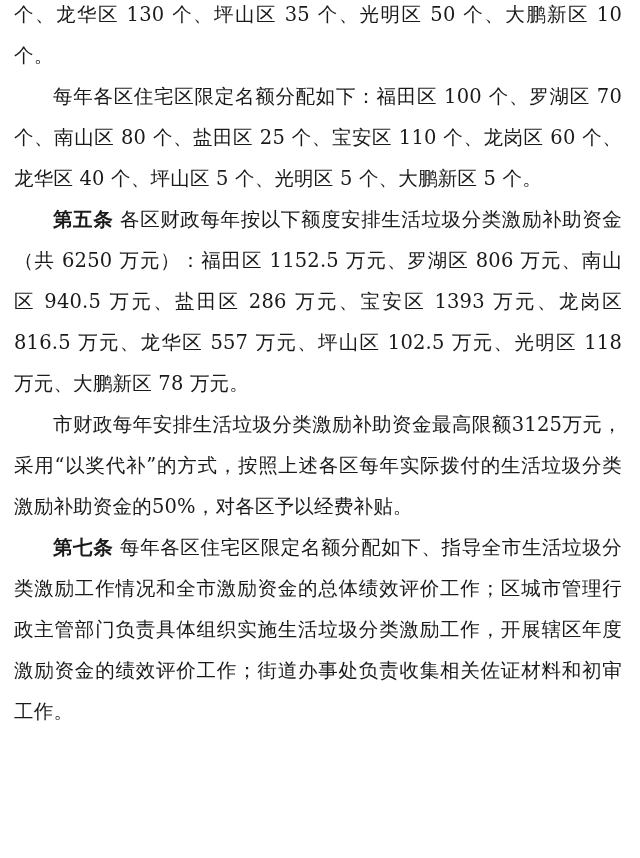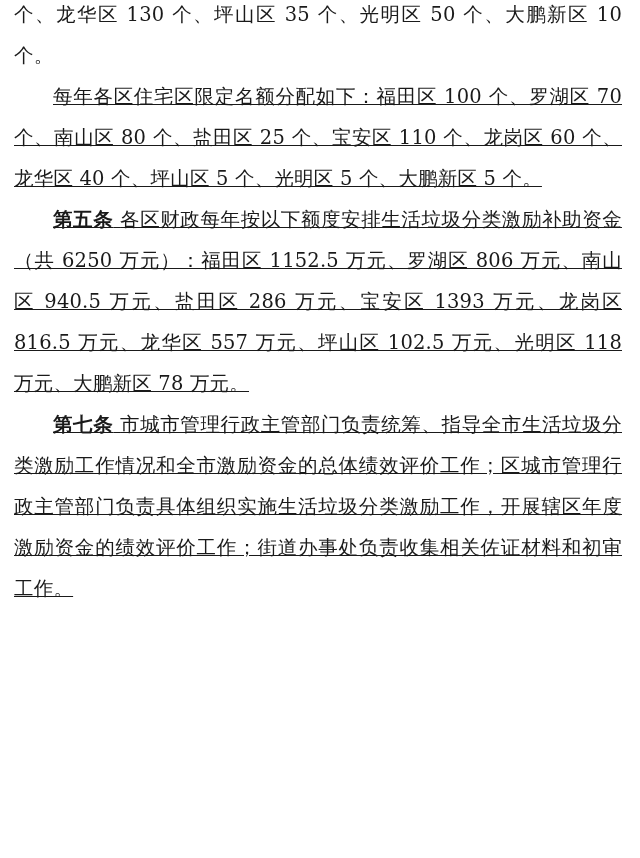--- a/index.html
+++ b/index.html
@@ -24,21 +24,20 @@
   .para {
     font-size: 19.5px;
     line-height: 41px;
     text-align: justify;
     text-justify: inter-ideograph;
     margin: 0;
     letter-spacing: 0.2px;
   }
   .indent {
     text-indent: 39px;
-    text-decoration: underline;
   }
   .hang {
     text-indent: 0;
   }
   .bold {
     font-weight: bold;
   }
   
   .first {
     margin-top: -6px;
@@ -55,24 +54,27 @@
 
   <p class="para indent">
     <span>每年各区住宅区限定名额分配如下：福田区 100 个、罗湖区 70 个、南山区 80 个、盐田区 25 个、宝安区 110 个、龙岗区 60 个、龙华区 40 个、坪山区 5 个、光明区 5 个、大鹏新区 5 个。</span>
   </p>
 
   <p class="para indent">
     <span class="bold">第五条</span>
     <span>各区财政每年按以下额度安排生活垃圾分类激励补助资金（共 6250 万元）：福田区 1152.5 万元、罗湖区 806 万元、南山区 940.5 万元、盐田区 286 万元、宝安区 1393 万元、龙岗区 816.5 万元、龙华区 557 万元、坪山区 102.5 万元、光明区 118 万元、大鹏新区 78 万元。</span>
   </p>
 
+  <p class="para indent">
+    <span>市财政每年安排生活垃圾分类激励补助资金最高限额3125万元，采用“以奖代补”的方式，按照上述各区每年实际拨付的生活垃圾分类激励补助资金的50%，对各区予以经费补贴。</span>
+  </p>
 
 
   <p class="para indent">
     <span class="bold">第七条</span>
-    <span>市城市管理行政主管部门负责统筹、指导全市生活垃圾分类激励工作情况和全市激励资金的总体绩效评价工作；区城市管理行政主管部门负责具体组织实施生活垃圾分类激励工作，开展辖区年度激励资金的绩效评价工作；街道办事处负责收集相关佐证材料和初审工作。</span>
+    <span>每年各区住宅区限定名额分配如下、指导全市生活垃圾分类激励工作情况和全市激励资金的总体绩效评价工作；区城市管理行政主管部门负责具体组织实施生活垃圾分类激励工作，开展辖区年度激励资金的绩效评价工作；街道办事处负责收集相关佐证材料和初审工作。</span>
   </p>
 
   <p class="para indent">
     
   </p>
 
 </div>
 
 </body></html>

